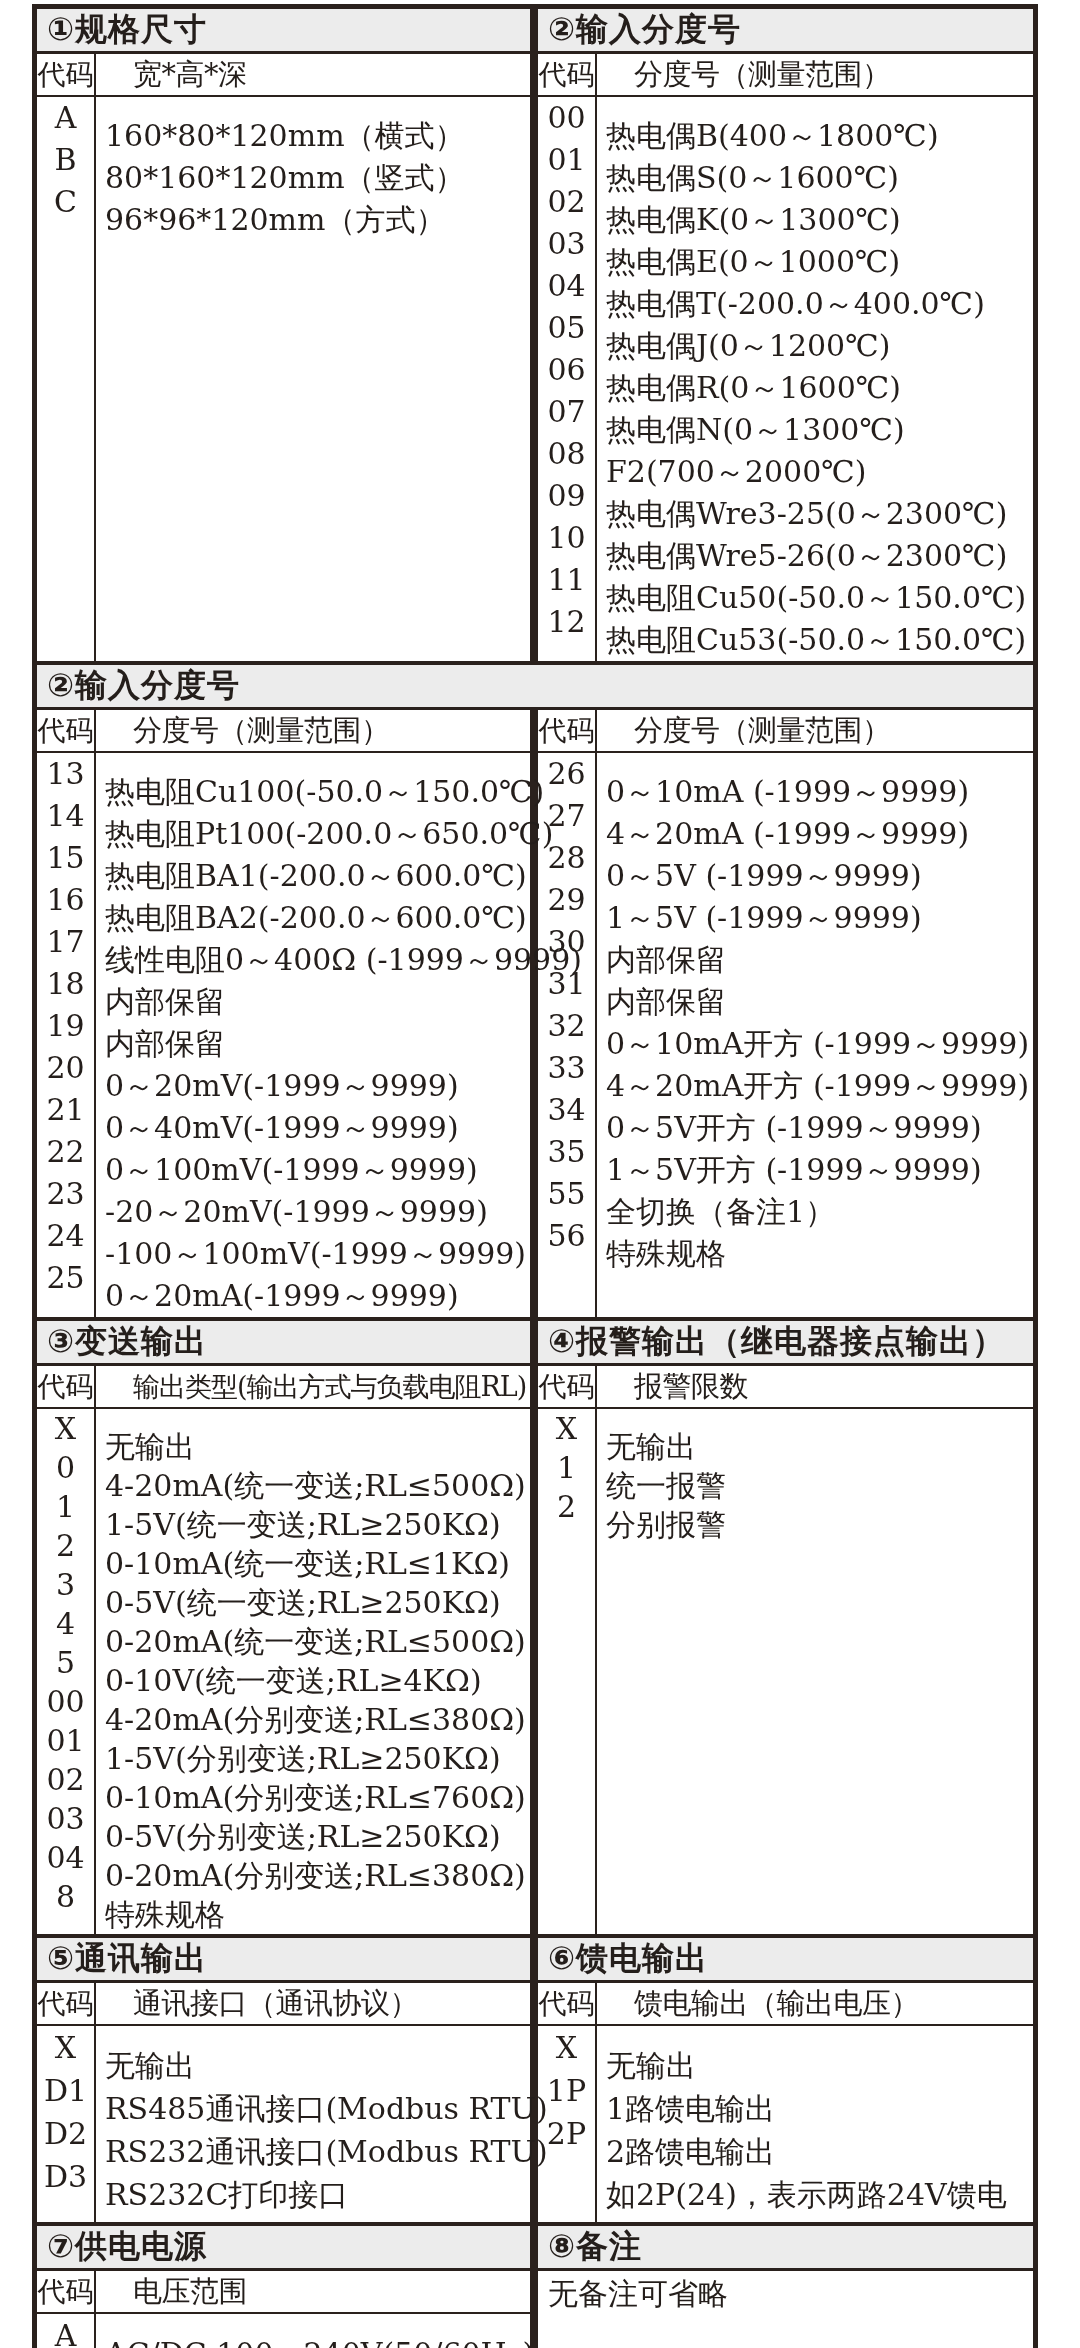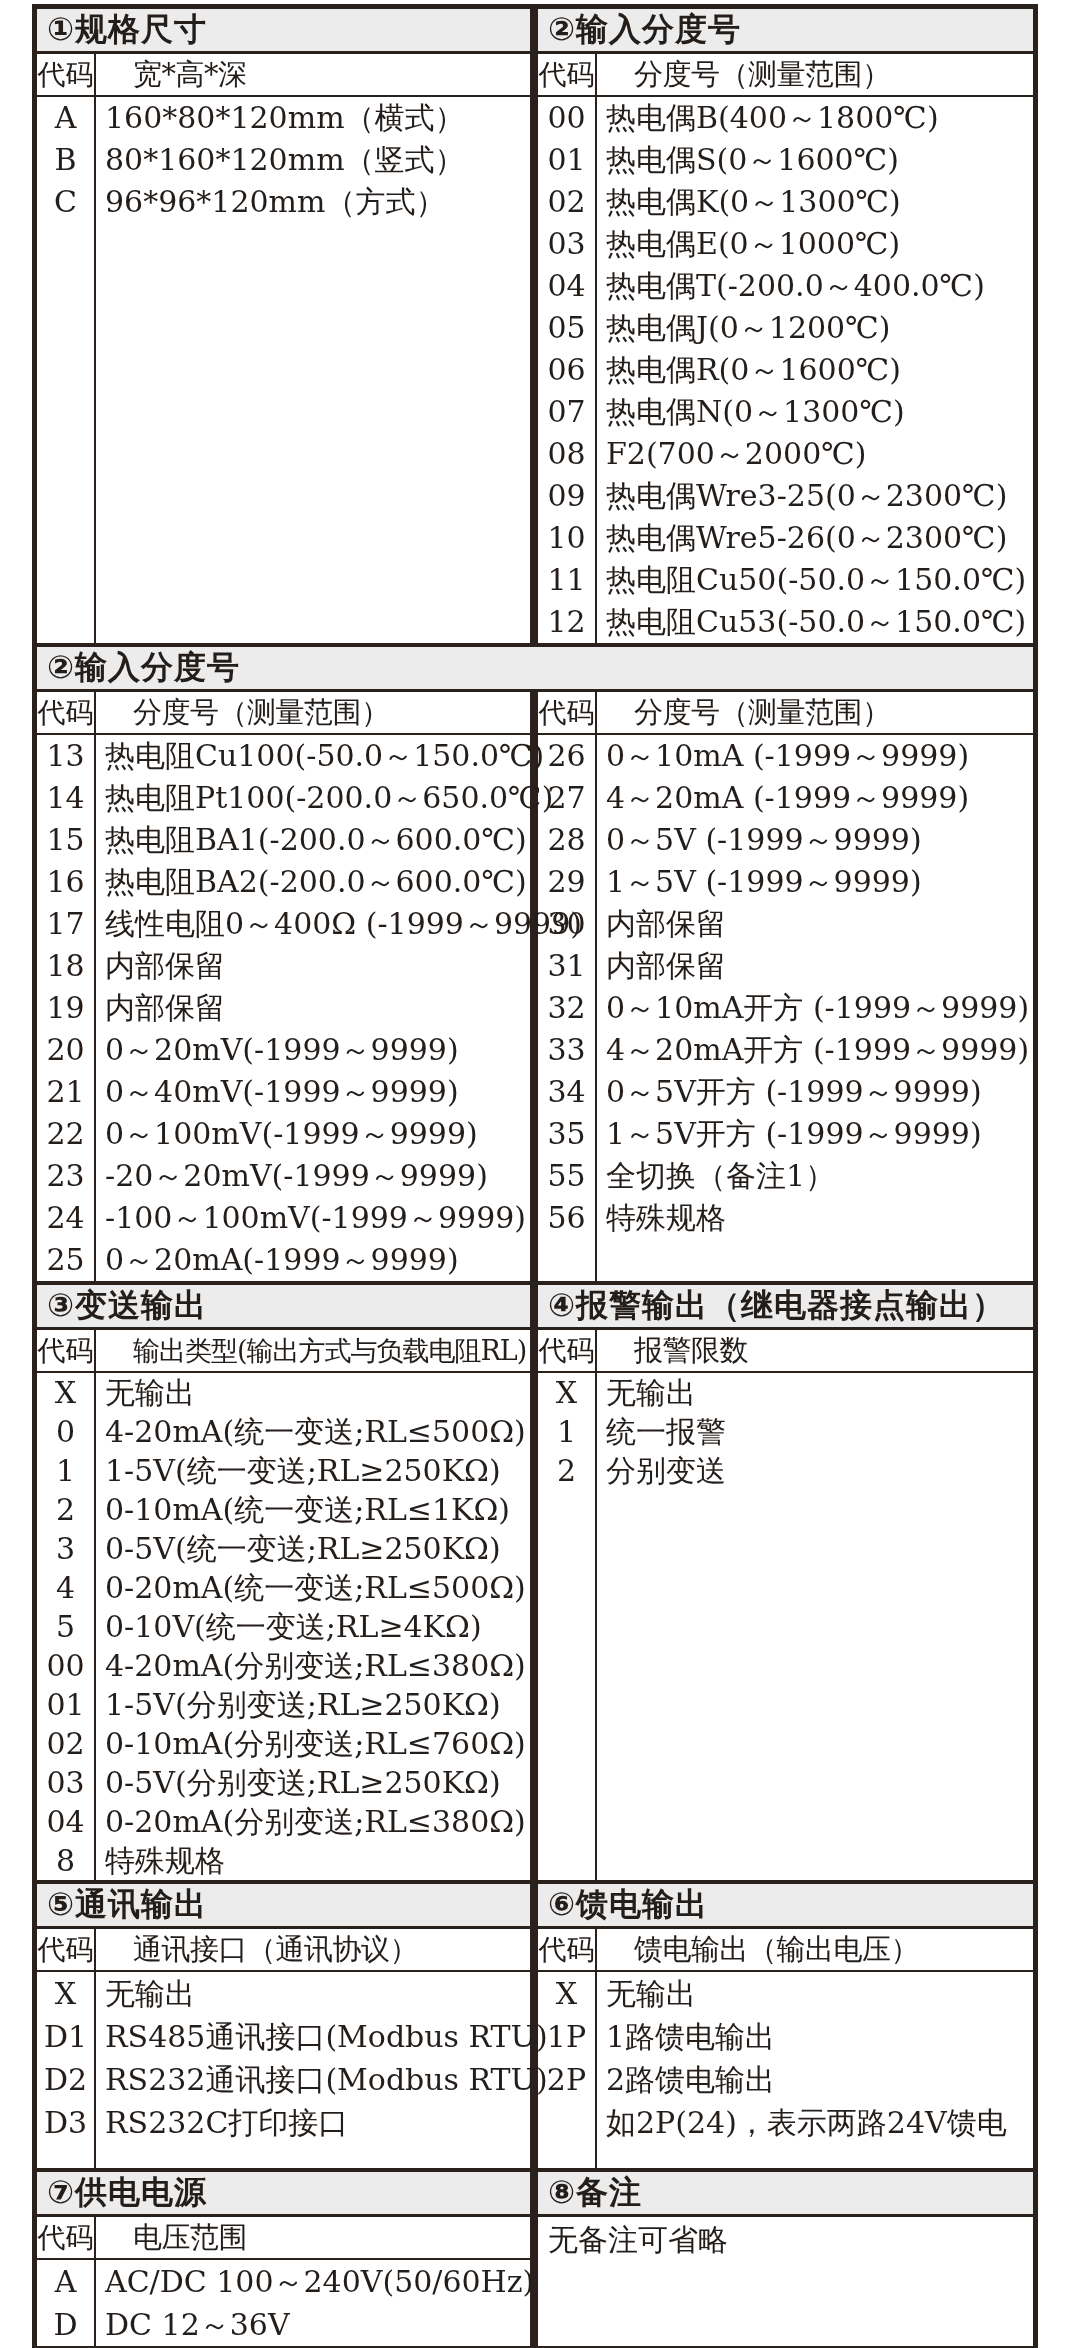--- a/index.html
+++ b/index.html
@@ -34,21 +34,21 @@
   .code-w{width:59px;border-right:2px solid var(--bd);flex:0 0 auto;}
   .code-hdr{display:flex;align-items:center;justify-content:center;font-size:28px;white-space:nowrap;}
   .val-hdr{
     flex:1;display:flex;align-items:center;padding-left:8px;
     font-size:29px;white-space:nowrap;overflow:hidden;letter-spacing:-0.5px;
   }
   .val-hdr.squeeze{font-size:27px;letter-spacing:-1px;}
   .body{flex:1;display:flex;align-items:stretch;}
   .cells{display:flex;flex-direction:column;}
   .cells.codes{width:59px;border-right:2px solid var(--bd);flex:0 0 auto;}
-  .cells.vals{flex:1;min-width:0;}
+  .cells.vals{flex:1;min-width:0;margin-top:18px;}
   .cell{white-space:nowrap;font-size:30px;overflow:visible;}
   .cell.code{text-align:center;}
   .cell.val{padding-left:9px;}
   .b1 .cell{height:42px;line-height:42px;}
   .b2 .cell{height:42px;line-height:42px;}
   .b3 .cell{height:39px;line-height:39px;}
   .b4 .cell{height:43px;line-height:43px;}
   .b4 .body{min-height:196px;}
   .b5 .cell{height:43px;line-height:43px;}
   .remark-body{flex:1;padding:3px 0 8px 10px;font-size:30px;white-space:nowrap;}
@@ -259,21 +259,21 @@
         <div class="cells codes">
 
         <div class="cell code">X</div>
             <div class="cell code">1</div>
             <div class="cell code">2</div>
           </div>
         <div class="cells vals">
 
         <div class="cell val">无输出</div>
             <div class="cell val">统一报警</div>
-            <div class="cell val">分别变送</div>
+            <div class="cell val">分别报警</div>
           </div>
       </div>
     </div>
   </div>
 
   <div class="band b4">
     <div class="hl">
       <div class="sec-header">⑤通讯输出</div>
       <div class="col-header">
         <div class="code-w code-hdr">代码</div>

